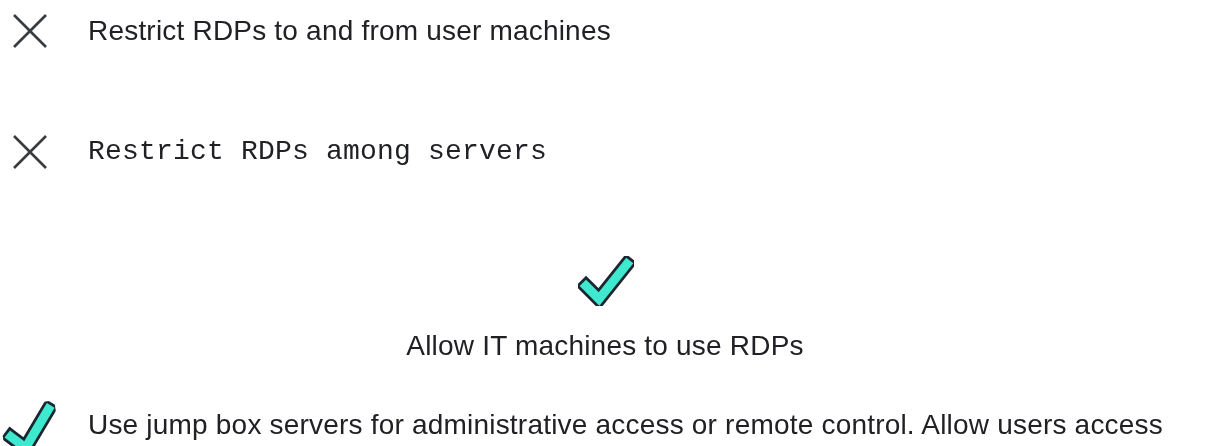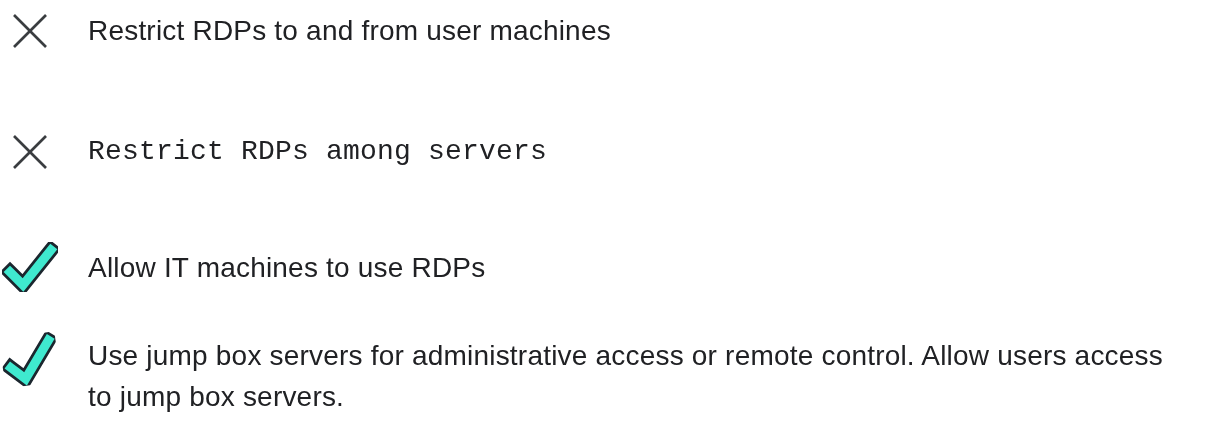--- a/index.html
+++ b/index.html
@@ -20,21 +20,21 @@
     top: 0;
     left: 0;
     width: 100%;
   }
   .row {
     display: flex;
     align-items: center;
     min-height: 60px;
   }
   .row-2 { margin-top: 61px; font-family: Liberation Mono, monospace; }
-  .row-3 { margin-top: 56px; }
+  .row-3 { margin-top: 56px; flex-direction: column; }
   .row-4 { margin-top: 38px; min-height: 90px; align-items: flex-start; }
   .icon-cell {
     flex: 0 0 88px;
     display: flex;
     align-items: center;
     justify-content: flex-start;
     padding-left: 10px;
     box-sizing: border-box;
   }
   .row-3 .icon-cell, .row-4 .icon-cell { padding-left: 2px; }

